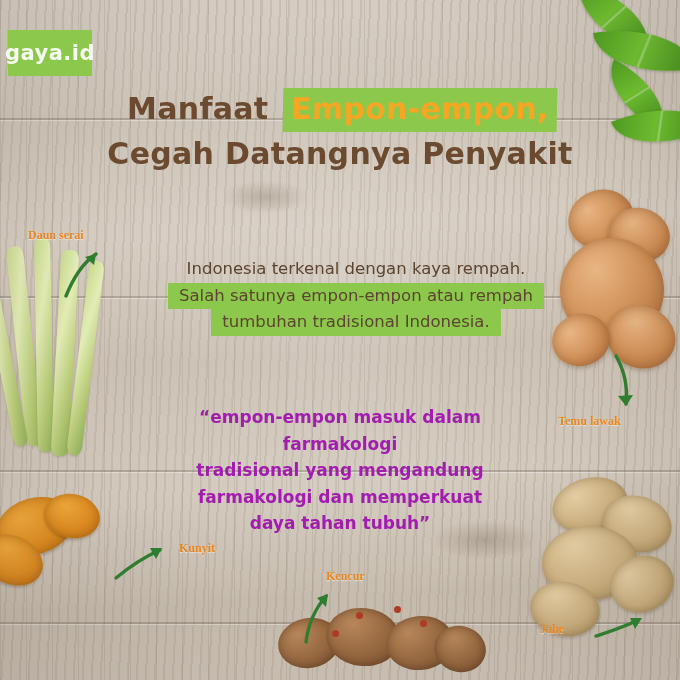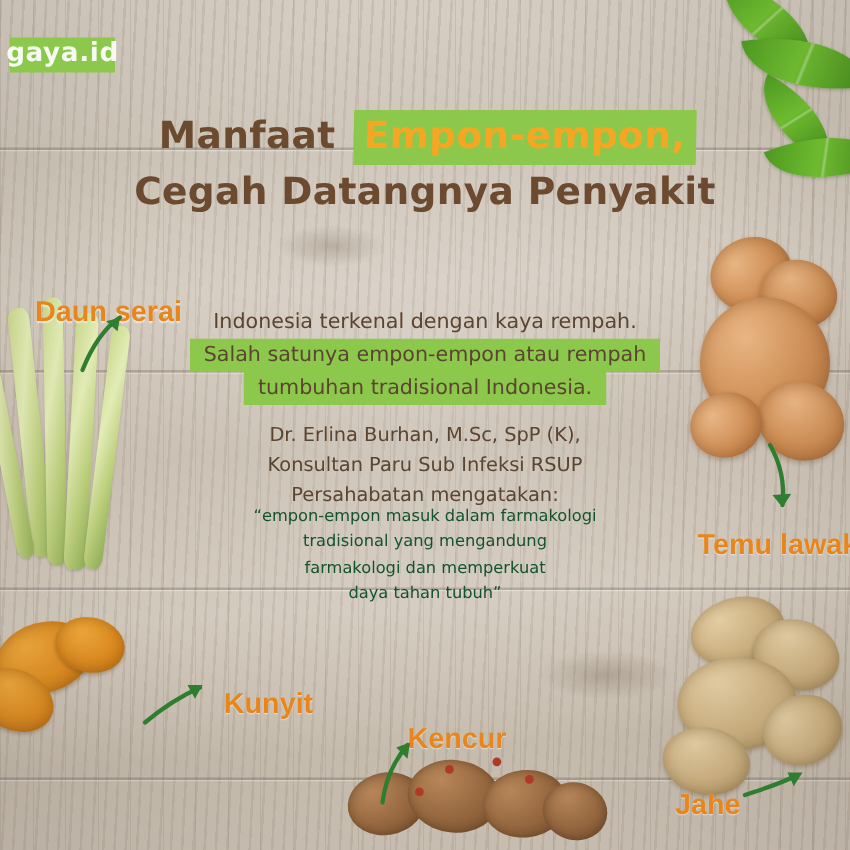--- a/index.html
+++ b/index.html
@@ -41,23 +41,23 @@
   }
   .vignette{
     position:absolute;inset:0;
     background:radial-gradient(ellipse at 50% 45%, rgba(255,255,255,0.16) 0%, rgba(255,255,255,0) 55%, rgba(90,78,66,0.16) 100%);
     pointer-events:none;
   }
 
   
   .logo{
     position:absolute;left:8px;top:30px;
-    width:84px;height:28px;
+    width:84px;height:46px;
     background:#8cc84b;
-    display:flex;align-items:flex-start;justify-content:center;
+    display:flex;align-items:center;justify-content:center;
   }
   .logo span{
     color:#ffffff;font-size:21px;letter-spacing:.5px;
     font-family:"DejaVu Sans", sans-serif;font-weight:700;
     opacity:.92;
   }
 
   
   .headline{
     position:absolute;left:0;right:0;top:88px;
@@ -83,53 +83,53 @@
   }
   .hl-2{ color:#6b4a2f; margin-top:2px; }
 
   
   .para{
     position:absolute;left:150px;width:380px;
     text-align:center;
     color:#5c4staticcolor;
   }
   .p-intro{
-    top:244px;
+    top:256px;
     font-size:16.5px;line-height:1.62;color:#5b4430;
     font-family:"DejaVu Sans", sans-serif;
+    margin-left:16px;
   }
   .p-intro .ln{
     display:block;
   }
   .p-intro .hi{
     background:#8cc84b;
     padding:0 11px;
     display:inline-block;
   }
   .p-src{
     top:336px;
     font-size:15.5px;line-height:1.55;color:#5b4430;
   }
   .p-quote{
     top:404px;
-    font-size:13px;line-height:1.56;color:#14532d;
-    font-weight:400;
+    font-size:17px;line-height:1.56;color:#a21caf;
+    font-weight:700;
   }
   .p-quote .ln{display:block;}
 
   
   .label{
     position:absolute;
-    font-family:Liberation Sans, sans-serif;
+    font-family:Liberation Serif, serif;
     font-weight:700;
     color:#e8861e;
-    font-size:23px;
+    font-size:12px;
     white-space:nowrap;
     text-shadow:0 1px 1px rgba(255,255,255,0.55);
-    margin-top:8px;
   }
   .lbl-daun{ left:28px; top:228px; }
   .lbl-temu{ left:558px; top:414px; }
   .lbl-kunyit{ left:163px; top:541px;padding-left:16px; }
   .lbl-kencur{ left:326px; top:569px; }
   .lbl-jahe{ left:540px; top:622px; }
 
   .arrow{position:absolute;}
 
   
@@ -286,25 +286,20 @@
     </div>
     <div class="hl-line hl-2">Cegah Datangnya Penyakit</div>
   </div>
 
   <div class="para p-intro">
     <span class="ln">Indonesia terkenal dengan kaya rempah.</span>
     <span class="ln"><span class="hi">Salah satunya empon-empon atau rempah</span></span>
     <span class="ln"><span class="hi">tumbuhan tradisional Indonesia.</span></span>
   </div>
 
-  <div class="para p-src">
-    <span class="ln">Dr. Erlina Burhan, M.Sc, SpP (K),</span><br>
-    <span class="ln">Konsultan Paru Sub Infeksi RSUP</span><br>
-    <span class="ln">Persahabatan mengatakan:</span>
-  </div>
 
   <div class="para p-quote">
     <span class="ln">“empon-empon masuk dalam farmakologi</span>
     <span class="ln">tradisional yang mengandung</span>
     <span class="ln">farmakologi dan memperkuat</span>
     <span class="ln">daya tahan tubuh”</span>
   </div>
 
   <div class="label lbl-daun">Daun serai</div>
   <div class="label lbl-temu">Temu lawak</div>

